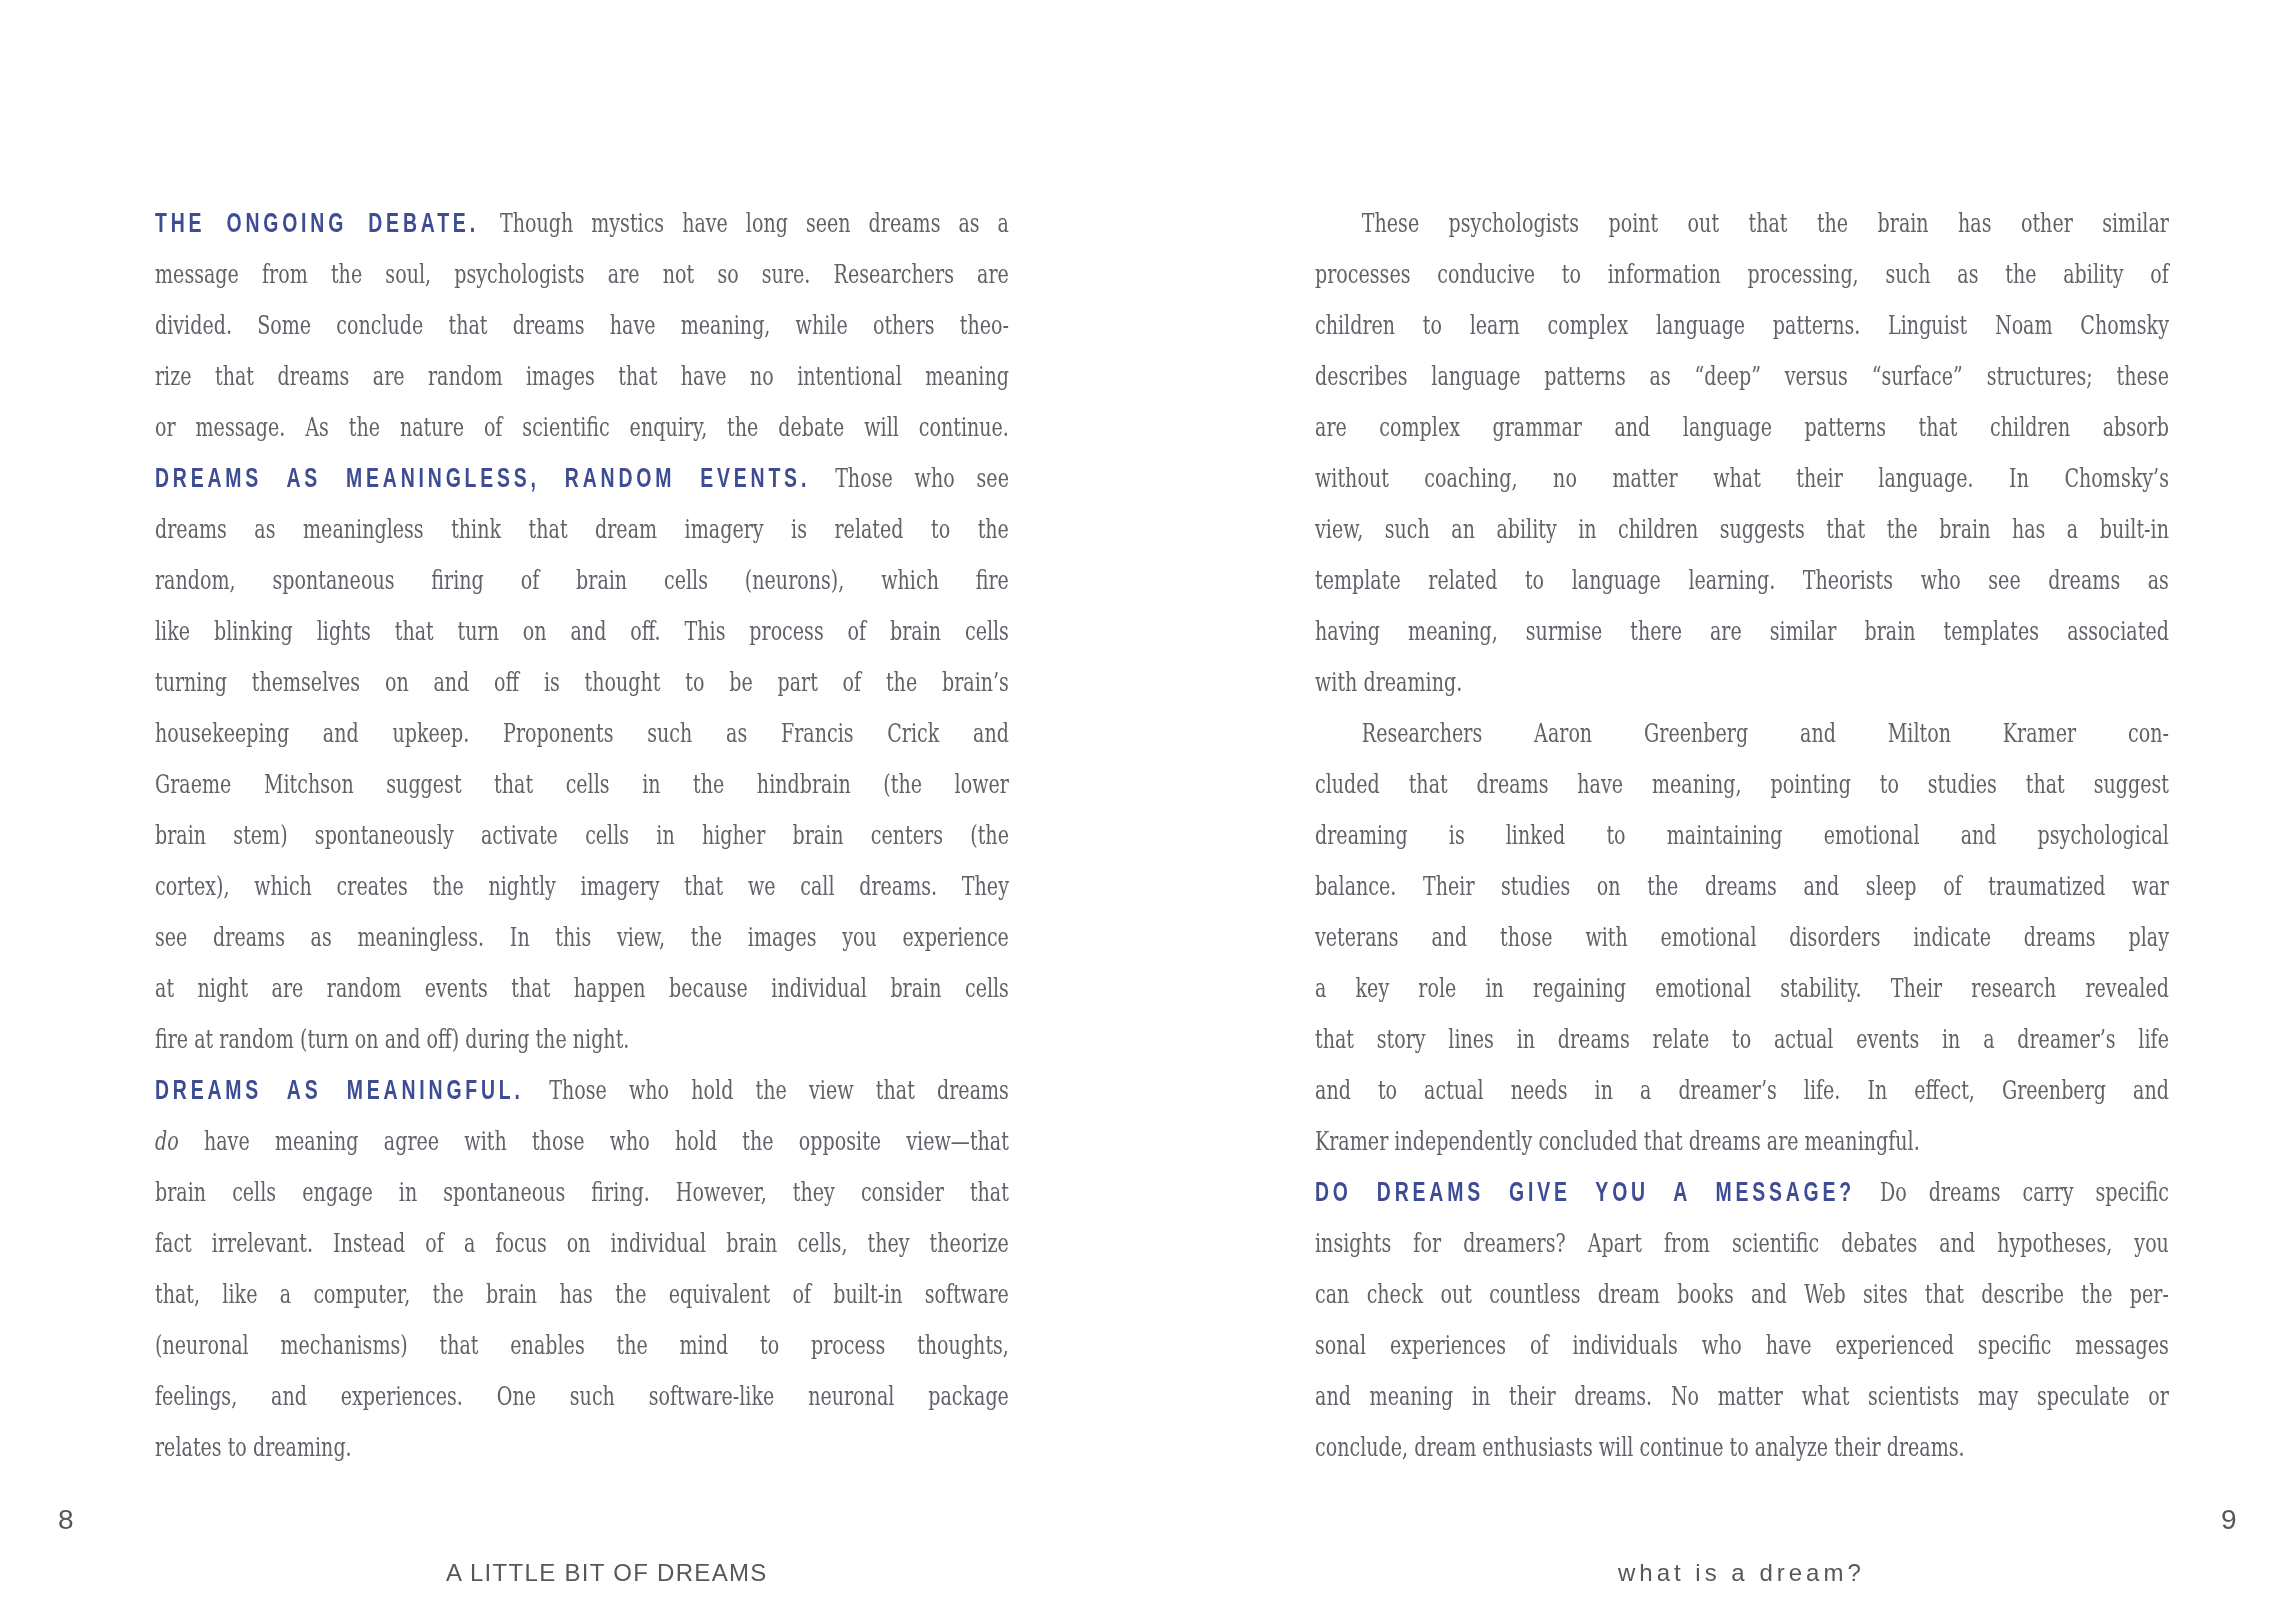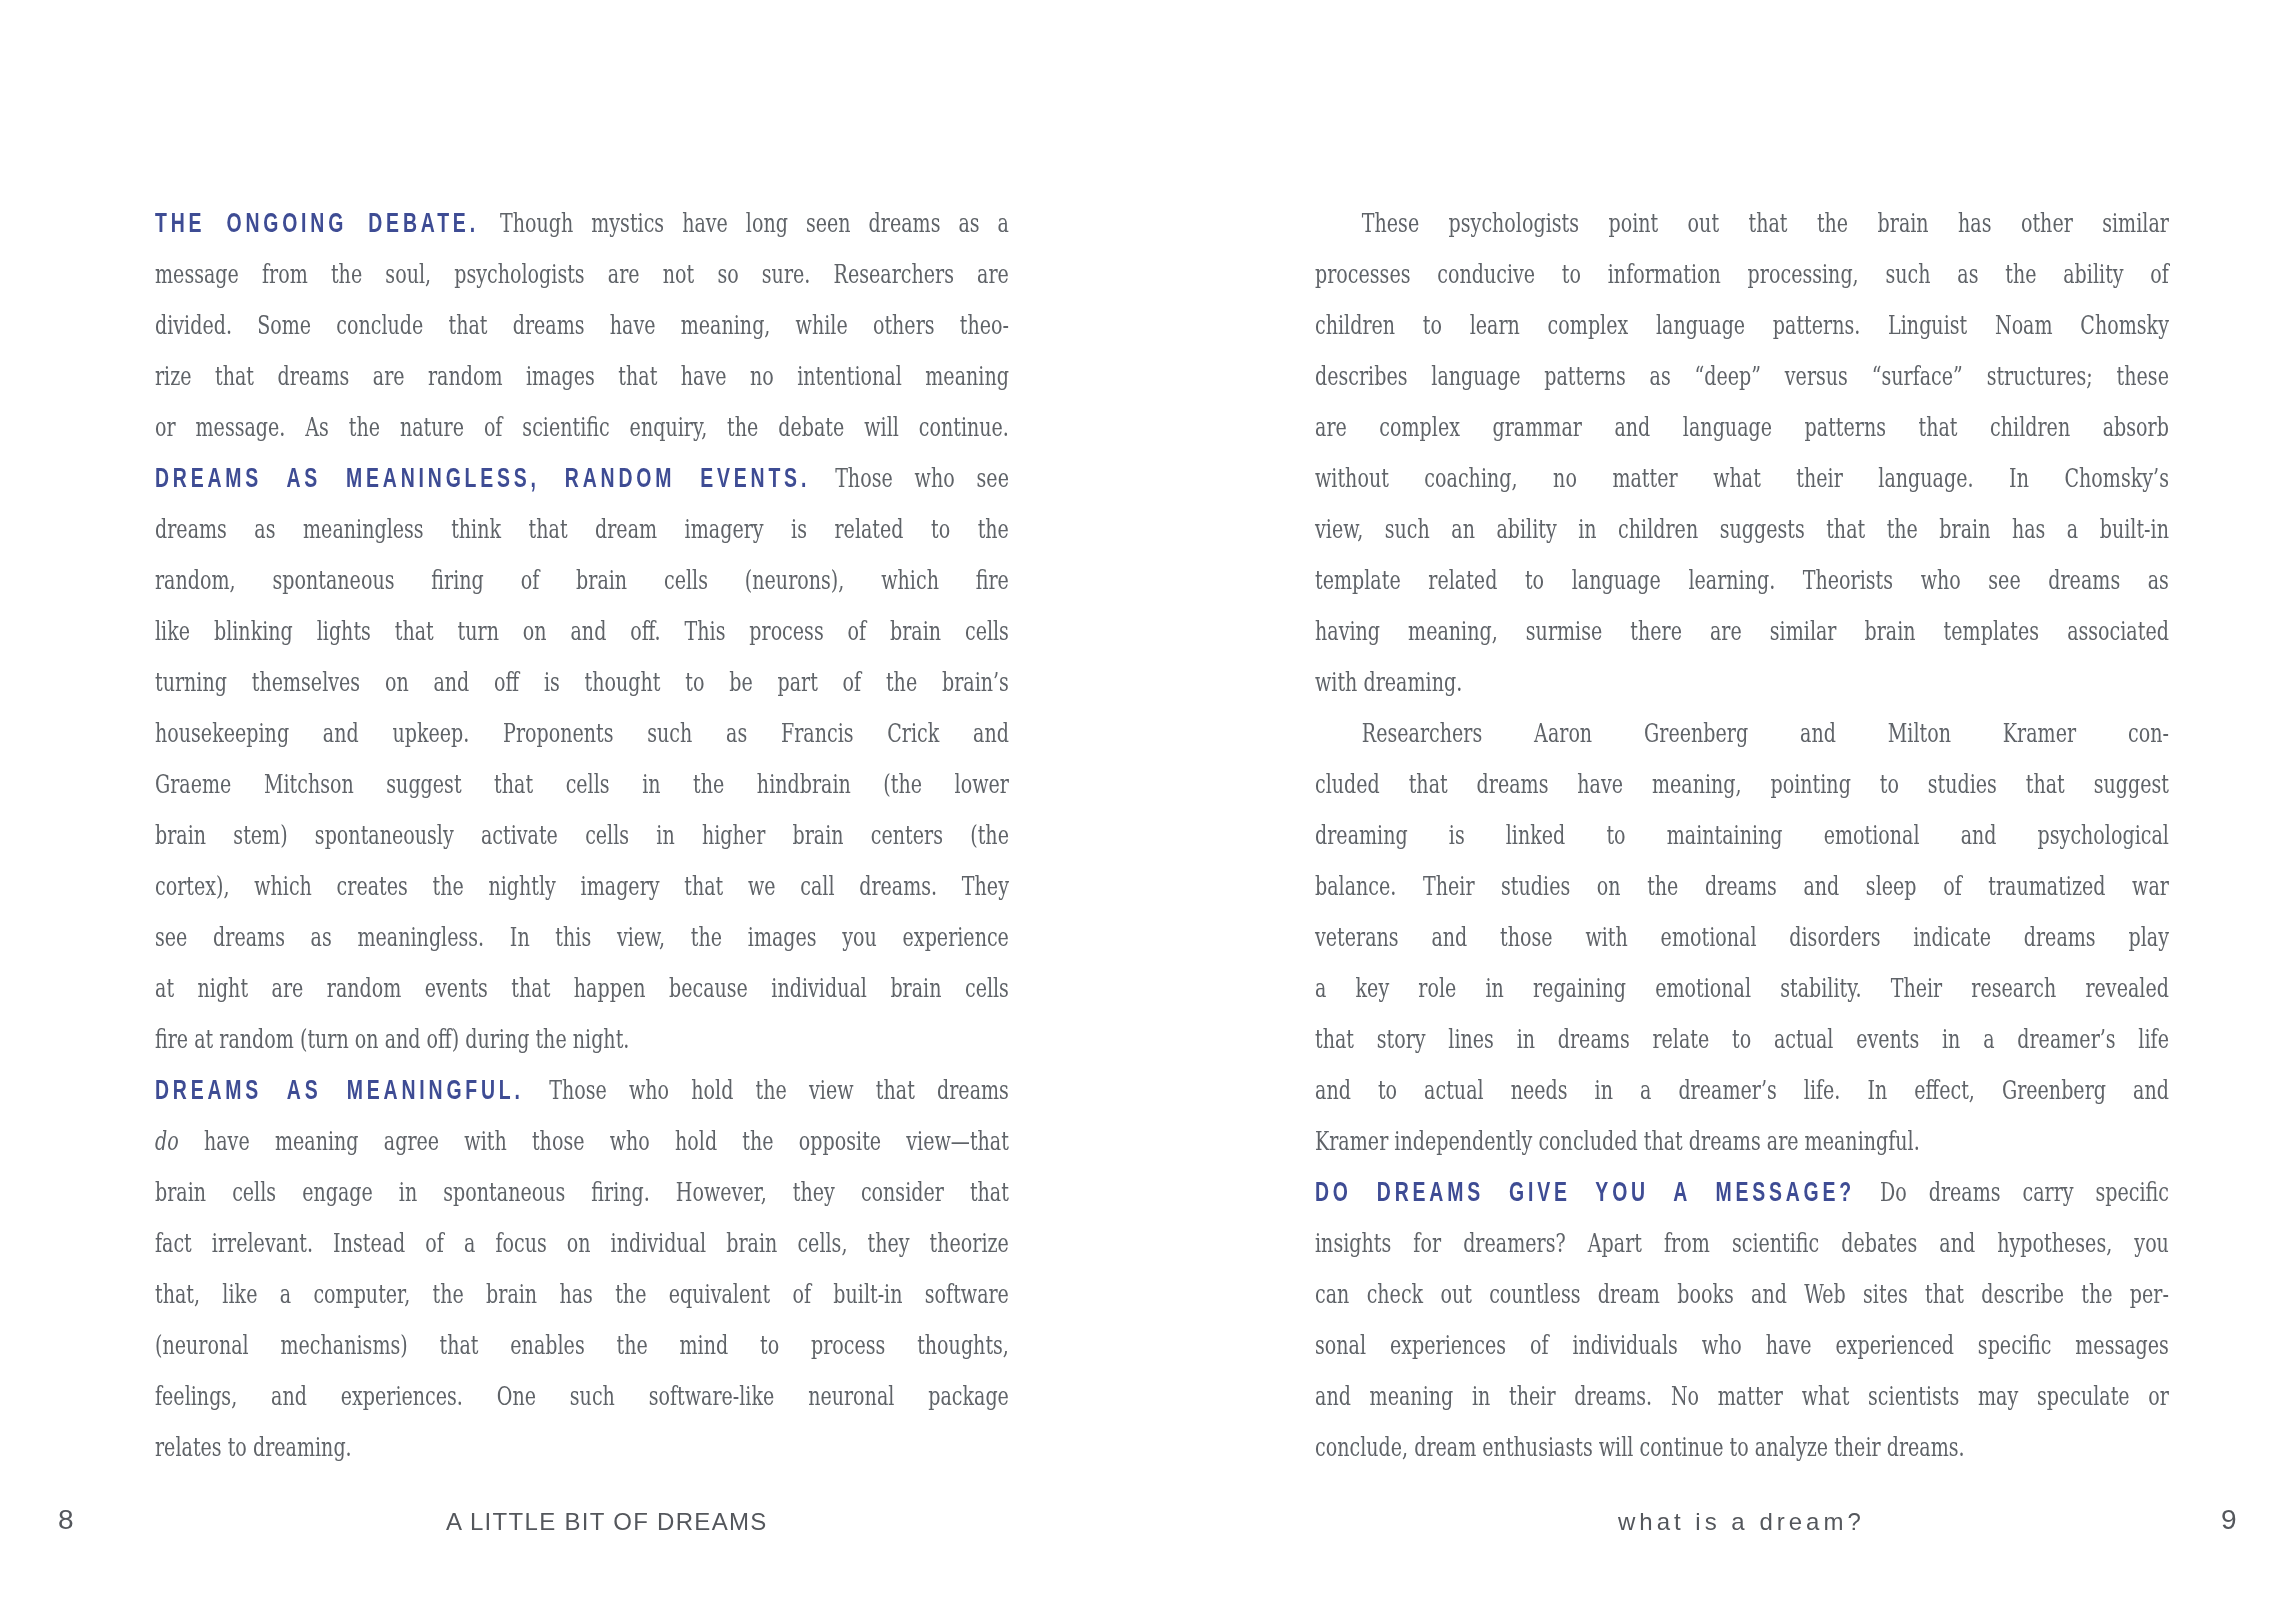--- a/index.html
+++ b/index.html
@@ -56,21 +56,21 @@
     font-family: "Liberation Sans", sans-serif;
     color: var(--footer-text, #54575c);
   }
   .page-number {
     top: 1504px;
     font-size: 28px;
   }
   .page-number-left  { left: 58px; }
   .page-number-right { left: 2221px; }
   .running-title {
-    top: 1508px;
+    top: 1559px;
     font-size: 24px;
   }
   .running-title-left {
     left: 446px;
     letter-spacing: 1.3px;
   }
   .running-title-right {
     left: 1618px;
     letter-spacing: 4px;
     text-transform: lowercase;

